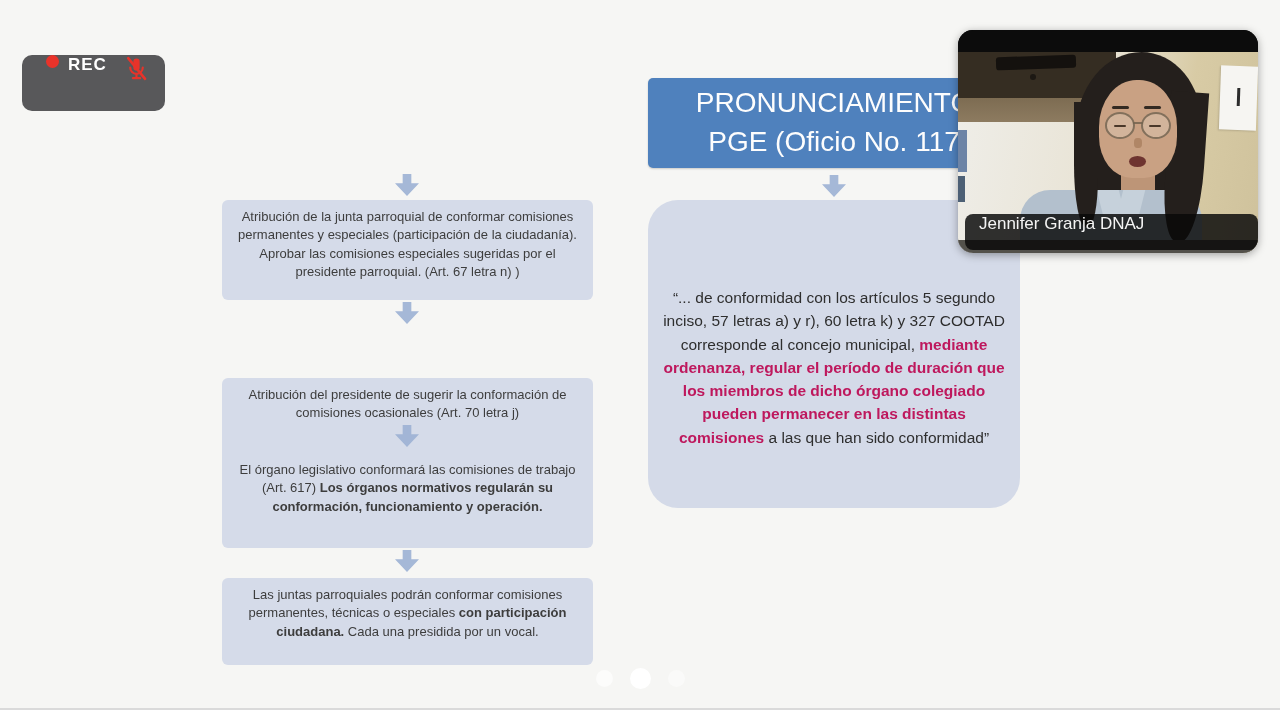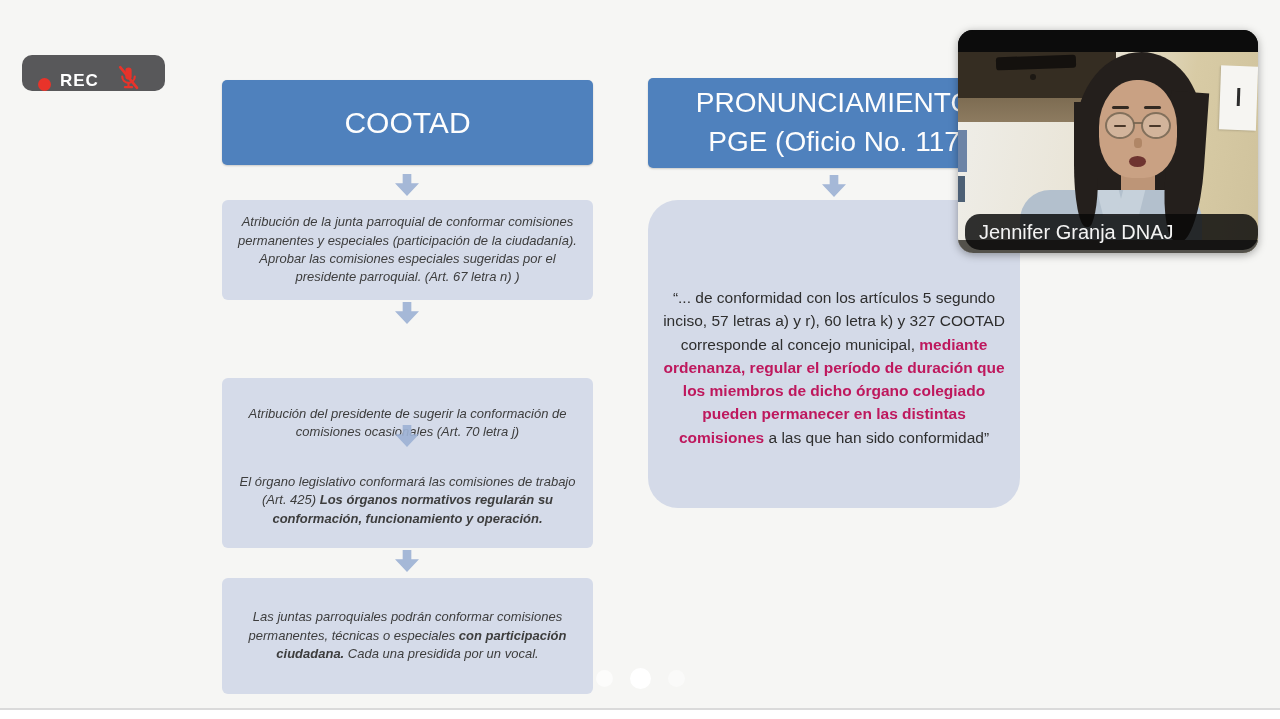--- a/index.html
+++ b/index.html
@@ -6,42 +6,42 @@
   html,body { width:1280px; height:719px; }
   body { font-family:"Liberation Sans", sans-serif; background:#ffffff; overflow:hidden; }
 
   #screen { position:relative; width:1280px; height:719px; background:#ffffff; }
 
   
   .slide-area { position:absolute; left:0; top:0; width:1280px; height:710px;
                 background:#f6f6f4; border-bottom:2px solid #dadada; }
 
   
-  .rec-badge { position:absolute; left:22px; top:55px; width:143px; height:36px;
-               background:#58585a; border-radius:10px; display:flex; align-items:flex-end;
-               padding-left:16px; z-index:5; }
+  .rec-badge { position:absolute; left:22px; top:55px; width:143px; height:56px;
+               background:#58585a; border-radius:10px; display:flex; align-items:flex-start;
+               padding-left:24px; z-index:5; }
   .rec-dot { width:13px; height:13px; border-radius:50%; background:#e8332a; }
   .rec-label { color:#ffffff; font-size:17px; font-weight:700; letter-spacing:1px; margin-left:9px; }
   .mic-icon { width:27px; height:27px; margin-left:16px; }
 
   
   .hdr-box { position:absolute; background:#4f81bd; border-radius:5px; color:#fdfdfd;
              display:flex; align-items:center; justify-content:center; text-align:center;
              box-shadow:0 1px 2px rgba(0,0,0,0.18); }
   .left-hdr  { left:222px; top:80px;  width:371px; height:85px; font-size:30px; }
   .right-hdr { left:648px; top:78px;  width:372px; height:90px; font-size:28px; line-height:1.38;
                flex-direction:column; }
 
   .flow-box { position:absolute; left:222px; width:371px; background:#d5dbe9; border-radius:6px;
-              color:#3d3d3d; font-size:13px; line-height:1.42; display:flex; align-items:center;
-              justify-content:center; text-align:center; padding:8px 11px;font-style:italic; }
+              color:#3d3d3d; font-size:13px; line-height:1.42; display:flex; 
+              justify-content:center; text-align:center; padding:8px 11px; }
   .box-1 { top:200px; height:100px; }
   .box-2 { top:330px; height:90px;margin-top:48px; }
   .box-3 { top:453px; height:95px; }
-  .box-4 { top:578px; height:116px; }
+  .box-4 { top:578px; height:87px; }
 
   .down-arrow { position:absolute; width:24px; height:22px; background:#9db2d4; opacity:0.92;
                 clip-path:polygon(32% 0, 68% 0, 68% 42%, 100% 42%, 50% 100%, 0 42%, 32% 42%); }
   .arr-l1 { left:395px; top:174px; }
   .arr-l2 { left:395px; top:302px; }
   .arr-l3 { left:395px; top:425px; }
   .arr-l4 { left:395px; top:550px; }
   .arr-r1 { left:822px; top:175px; }
 
   .quote-box { position:absolute; left:648px; top:200px; width:372px; height:308px;
@@ -92,47 +92,44 @@
   .lens { position:absolute; top:32px; width:30px; height:27px; border:2px solid rgba(116,100,80,0.85);
           border-radius:50%; background:rgba(235,230,220,0.28); }
   .lens.l { left:6px; } .lens.r { left:42px; }
   .bridge { position:absolute; left:34px; top:42px; width:10px; height:2px; background:rgba(116,100,80,0.85); }
   .eye { position:absolute; top:45px; width:12px; height:2px; background:#4a382a; border-radius:2px; }
   .eye.l { left:15px; } .eye.r { left:50px; }
   .nose { position:absolute; left:35px; top:58px; width:8px; height:10px; background:#b08666; border-radius:40%; }
   .mouth { position:absolute; left:30px; top:76px; width:17px; height:11px; background:#6e3430; border-radius:50%; }
   .desk { position:absolute; left:0; top:188px; width:300px; height:35px; background:#53514b; }
   .name-tag { position:absolute; left:7px; bottom:3px; right:0px; height:36px;
-              background:rgba(8,8,8,0.83); border-radius:15px; display:flex; align-items:center;
-              padding-left:14px; color:#f4f4f4; font-size:20px; }
+              background:rgba(8,8,8,0.83); border-radius:8px; display:flex; 
+              padding-left:14px; color:#f4f4f4; font-size:17px; }
 </style>
 </head>
 <body>
 
 <div id="screen">
 
   <div class="slide-area">
 
-    <div class="hdr-box left-hdr">
-      <span>COOTAD</span>
-    </div>
 
     <div class="down-arrow arr-l1"></div>
     <div class="flow-box box-1">
       <div><span>Atribución de la junta parroquial de conformar comisiones permanentes y especiales (participación de la ciudadanía). Aprobar las comisiones especiales sugeridas por el presidente parroquial. (Art. 67 letra n) )</span></div>
     </div>
 
     <div class="down-arrow arr-l2"></div>
     <div class="flow-box box-2">
       <div><span>Atribución del presidente de sugerir la conformación de comisiones ocasionales (Art. 70 letra j)</span></div>
     </div>
 
     <div class="down-arrow arr-l3"></div>
     <div class="flow-box box-3">
-      <div><span>El órgano legislativo conformará las comisiones de trabajo (Art. 425) </span><span style="font-weight: 700;">Los órganos normativos regularán su conformación, funcionamiento y operación.</span></div>
+      <div><span>El órgano legislativo conformará las comisiones de trabajo (Art. 617) </span><span style="font-weight: 700;">Los órganos normativos regularán su conformación, funcionamiento y operación.</span></div>
     </div>
 
     <div class="down-arrow arr-l4"></div>
     <div class="flow-box box-4">
       <div><span>Las juntas parroquiales podrán conformar comisiones permanentes, técnicas o especiales </span><span style="font-weight: 700;">con participación ciudadana.</span><span> Cada una presidida por un vocal.</span></div>
     </div>
 
     <div class="hdr-box right-hdr">
       <span>PRONUNCIAMIENTO</span>
       <span>PGE (Oficio No. 117</span>

